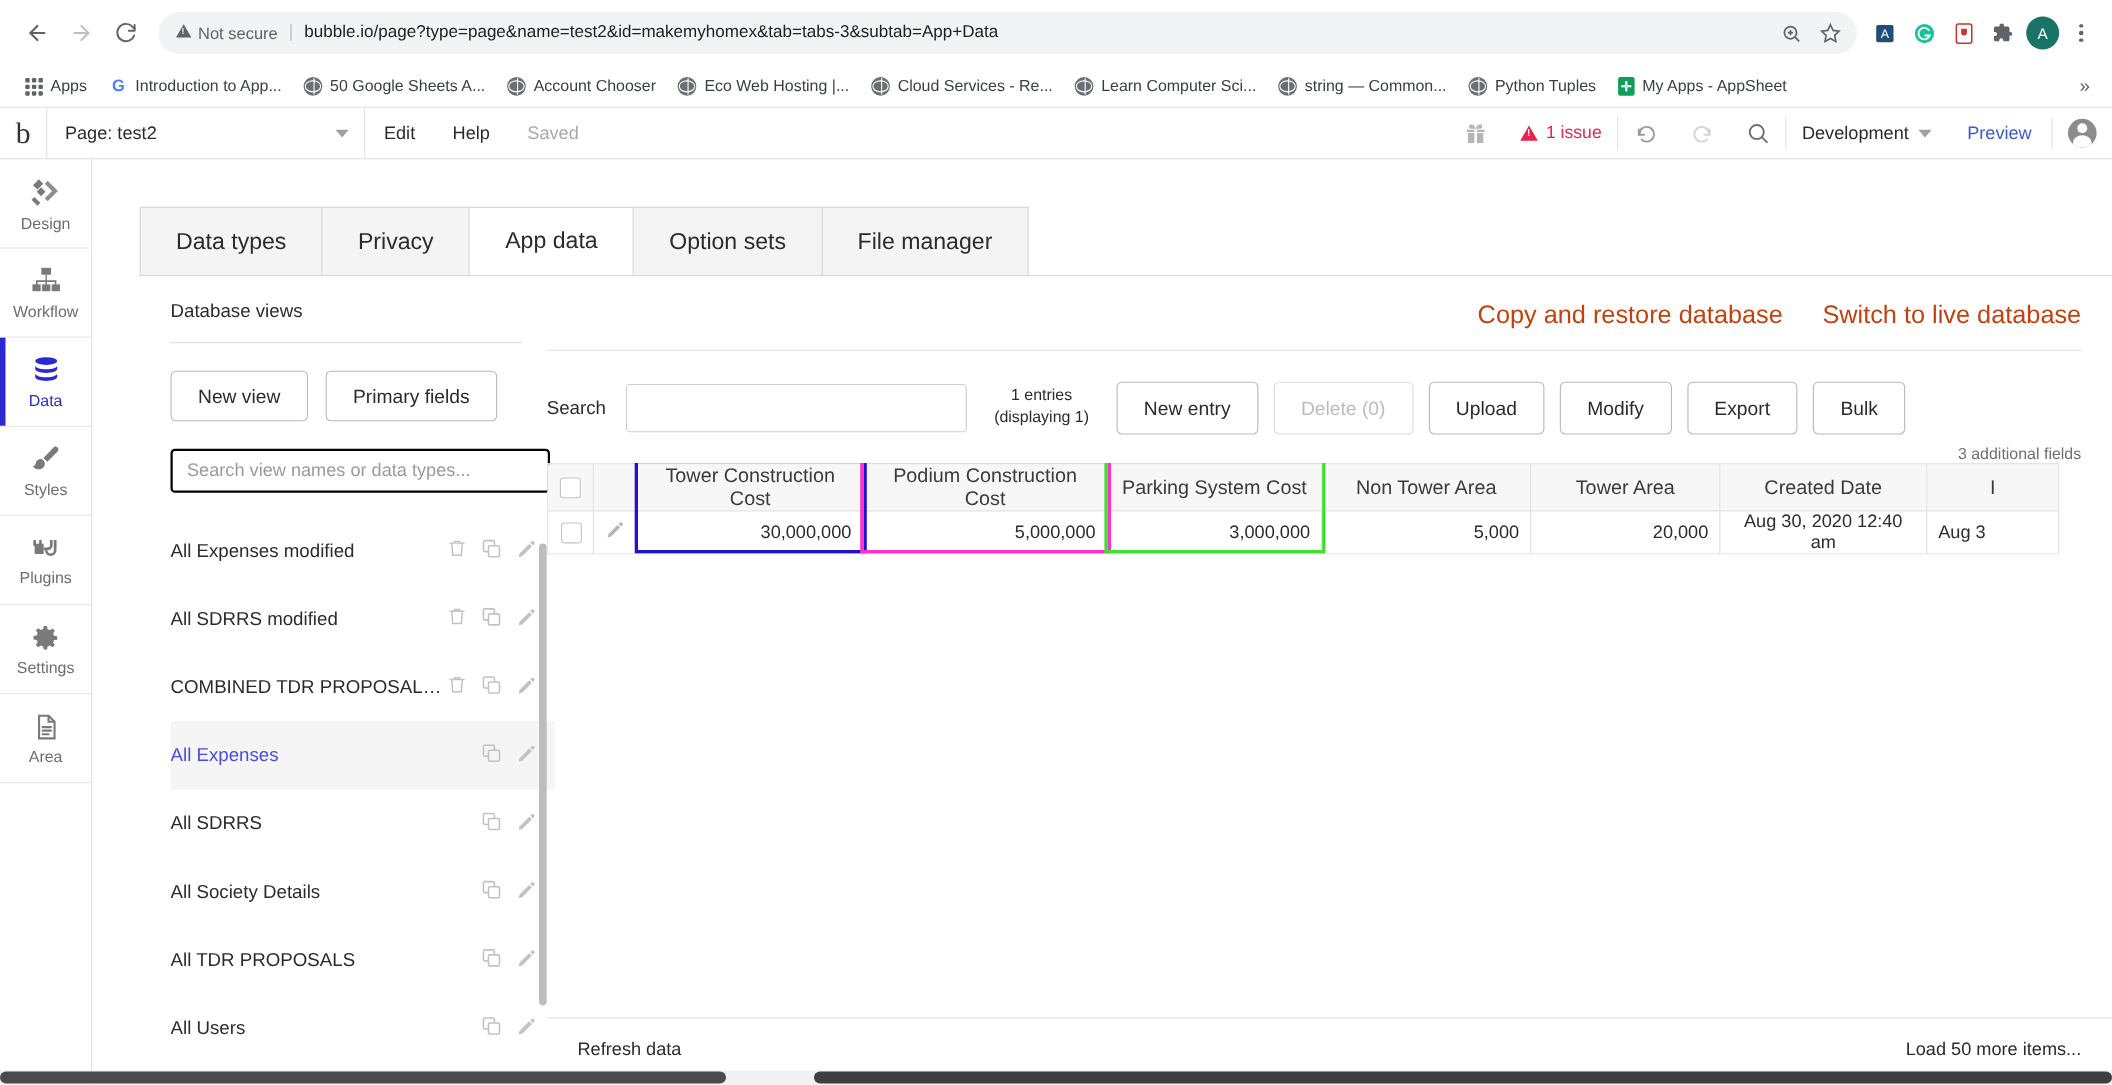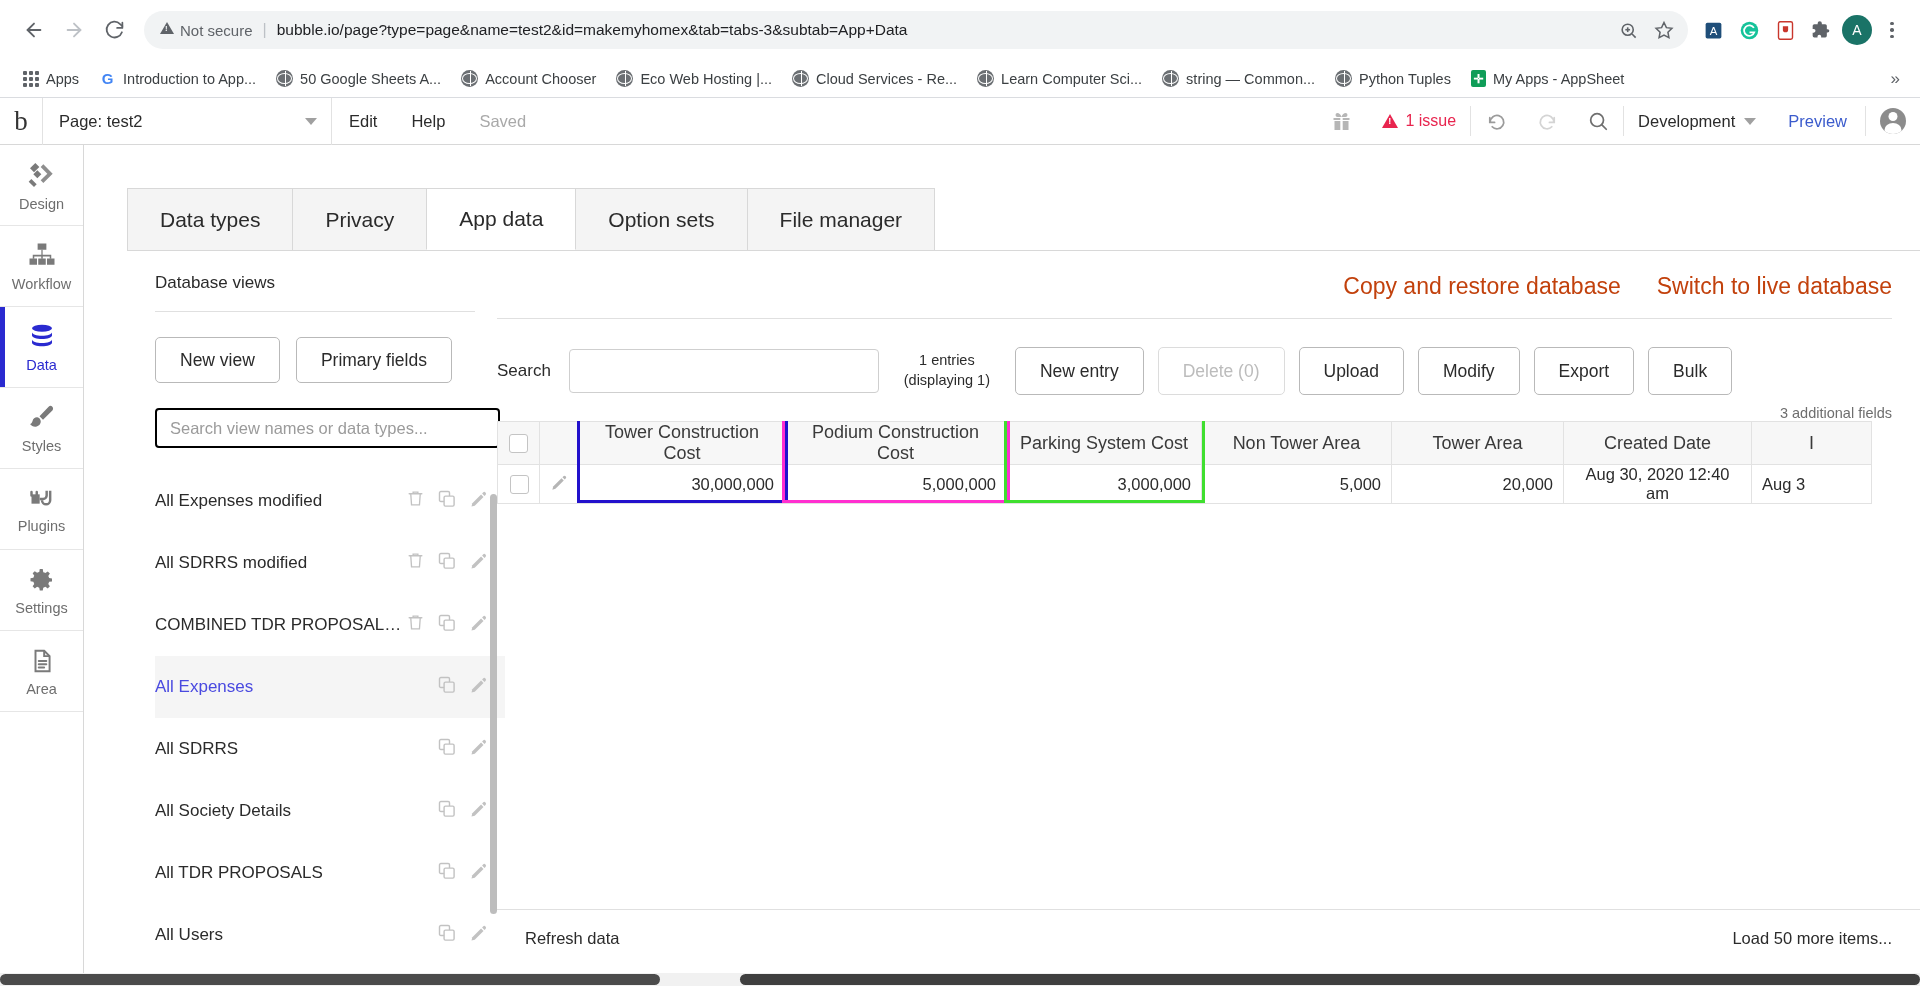--- a/index.html
+++ b/index.html
@@ -105,21 +105,21 @@
   
   .tbl-wrap { position: relative; overflow: hidden; }
   table.grid { border-collapse: collapse; table-layout: fixed; }
   table.grid th, table.grid td { border: 1px solid #e2e2e2; font-weight: normal; height: 36px; }
   table.grid th { background: #f7f7f7; font-size: 18px; color: #3a3a3a; text-align: center; padding: 0 8px; }
   table.grid td { font-size: 16.5px; color: #2b2b2b; text-align: right; padding: 0 10px; background: #fff; }
   td.cb-cell, th.cb-cell { width: 42px; text-align: center; padding: 0; }
   td.pen-cell, th.pen-cell { width: 38px; text-align: center; padding: 0; }
   .cbox { width: 19px; height: 19px; border: 1px solid #c4c4c4; border-radius: 3px; background: #fff; display: inline-block; vertical-align: middle; }
   .hl { position: absolute; pointer-events: none; border: 3px solid; }
-  .bottom-bar { position: absolute; left: 0; right: 0; bottom: 16px; height: 58px; border-top: 1px solid #e0e0e0; display: flex; align-items: center; padding: 0 28px; }
+  .bottom-bar { position: absolute; left: 0; right: 0; bottom: 0; height: 58px; border-top: 1px solid #e0e0e0; display: flex; align-items: center; padding: 0 28px; }
   .bb-link { font-size: 16.5px; color: #2b2b2b; }
   .bb-right { margin-left: auto; font-size: 16.5px; color: #2b2b2b; }
 
   .hscroll { position: absolute; left: 0; bottom: 0; width: 1920px; height: 13px; background: #f1f1f1; }
   .hscroll .thumb { position: absolute; left: 0; top: 1px; height: 11px; width: 660px; background: #4b4b4b; border-radius: 6px; }
   .hscroll .thumb2 { position: absolute; left: 740px; top: 1px; height: 11px; width: 1180px; background: #3f3f3f; border-radius: 6px; }
 </style>
 </head>
 <body>
 

